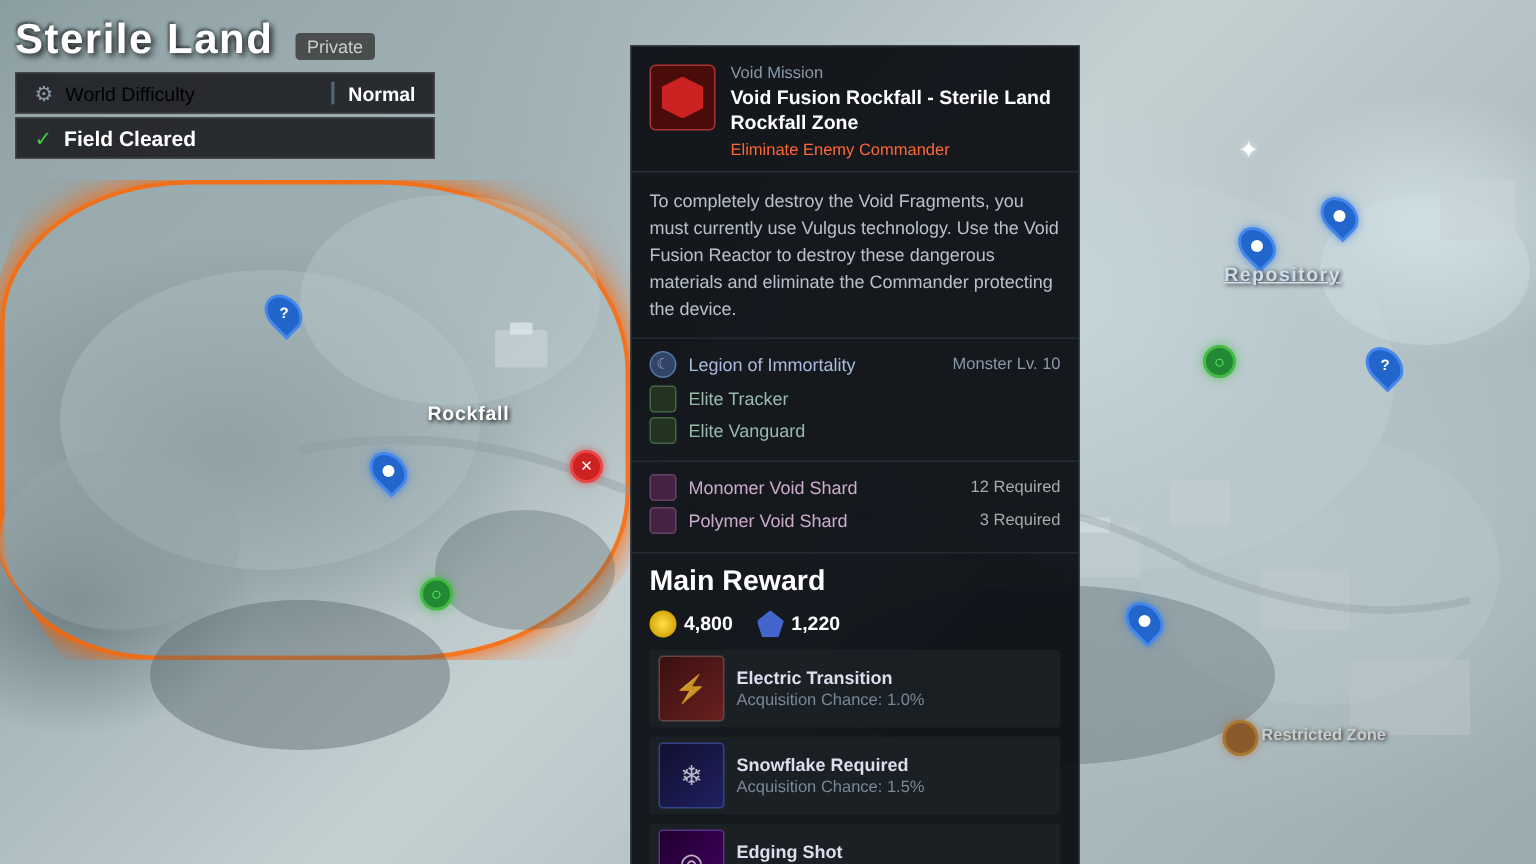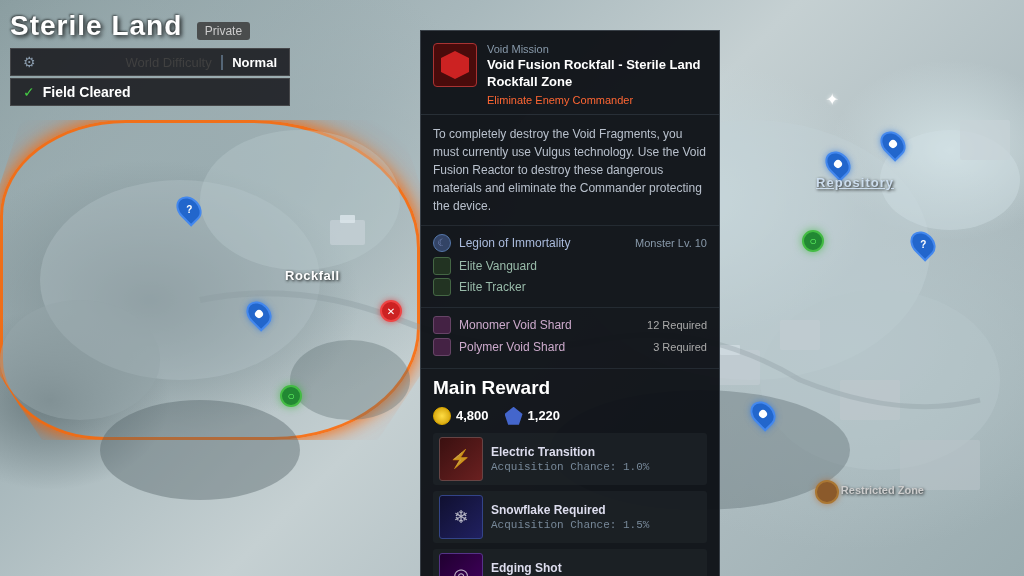--- a/index.html
+++ b/index.html
@@ -83,24 +83,23 @@
       gap: 8px;
       min-width: 280px;
     }
 
     .info-bar-icon {
       color: #8899aa;
       font-size: 14px;
     }
 
     .info-bar-label {
-      color: #404040;
+      color: #000000;
       font-size: 13px;
       flex: 1;
-      text-align: right;
     }
 
     .info-bar-sep {
       color: #556677;
       font-size: 16px;
       font-weight: bold;
     }
 
     .info-bar-value {
       color: #ffffff;
@@ -489,21 +488,20 @@
     .reward-name {
       color: #ddddee;
       font-size: 12px;
       font-weight: 600;
       margin-bottom: 2px;
     }
 
     .reward-chance {
       color: #778899;
       font-size: 11px;
-      font-family: Liberation Mono, monospace;
     }
 
     
     .map-area-label {
       position: absolute;
       color: #ccddee;
       font-size: 13px;
       font-weight: 700;
       text-shadow: 1px 1px 3px rgba(0,0,0,0.9);
       z-index: 6;
@@ -658,25 +656,25 @@
   <div class="panel-desc">To completely destroy the Void Fragments, you must currently use Vulgus technology. Use the Void Fusion Reactor to destroy these dangerous materials and eliminate the Commander protecting the device.</div>
 
   <div class="panel-section">
     <div class="faction-row">
       <div class="faction-icon">☾</div>
       <span class="faction-name">Legion of Immortality</span>
       <span class="monster-level">Monster Lv. 10</span>
     </div>
     <div class="enemy-row">
       <div class="enemy-icon"></div>
-      <span class="enemy-name">Elite Vanguard</span>
+      <span class="enemy-name">Elite Tracker</span>
     </div>
     <div class="enemy-row">
       <div class="enemy-icon"></div>
-      <span class="enemy-name">Elite Tracker</span>
+      <span class="enemy-name">Elite Vanguard</span>
     </div>
   </div>
 
   <div class="materials-section">
     <div class="material-row">
       <div class="material-icon"></div>
       <span class="material-name">Monomer Void Shard</span>
       <span class="material-req">12 Required</span>
     </div>
     <div class="material-row">

